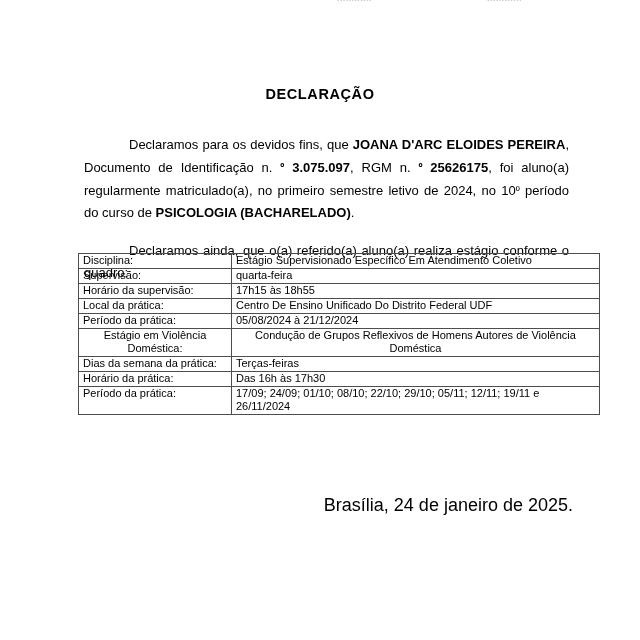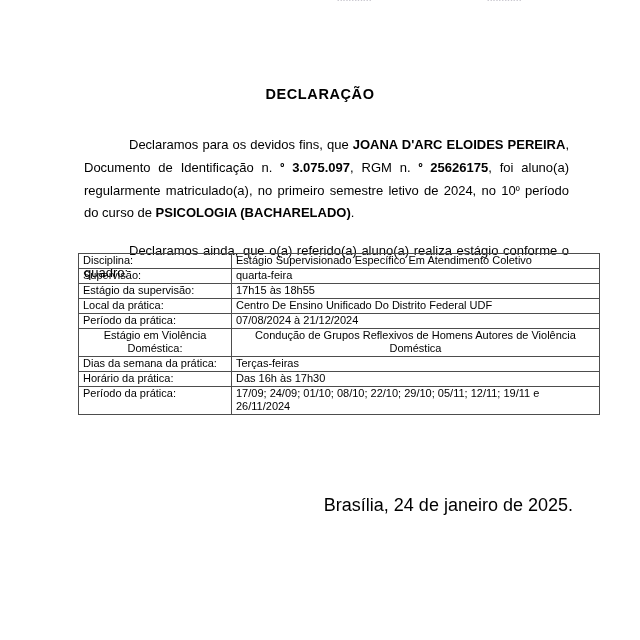--- a/index.html
+++ b/index.html
@@ -126,30 +126,30 @@
     <tbody>
       <tr>
         <td class="label">Disciplina:</td>
         <td class="value">Estágio Supervisionado Específico Em Atendimento Coletivo</td>
       </tr>
       <tr>
         <td class="label">Supervisão:</td>
         <td class="value">quarta-feira</td>
       </tr>
       <tr>
-        <td class="label">Estágio da supervisão:</td>
+        <td class="label">Horário da supervisão:</td>
         <td class="value">17h15 às 18h55</td>
       </tr>
       <tr>
         <td class="label">Local da prática:</td>
         <td class="value">Centro De Ensino Unificado Do Distrito Federal UDF</td>
       </tr>
       <tr>
         <td class="label">Período da prática:</td>
-        <td class="value">07/08/2024 à 21/12/2024</td>
+        <td class="value">05/08/2024 à 21/12/2024</td>
       </tr>
       <tr class="tall">
         <td class="label">Estágio em Violência Doméstica:</td>
         <td class="value">Condução de Grupos Reflexivos de Homens Autores de Violência Doméstica</td>
       </tr>
       <tr>
         <td class="label">Dias da semana da prática:</td>
         <td class="value">Terças-feiras</td>
       </tr>
       <tr>

